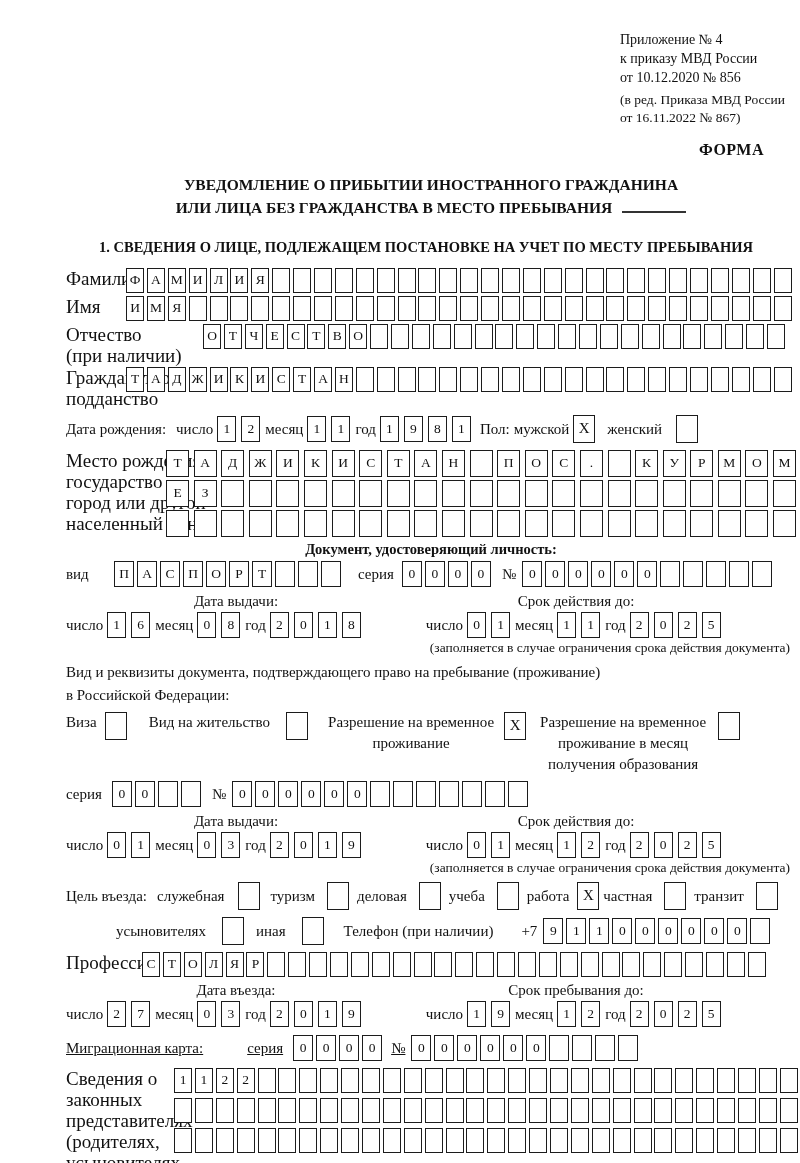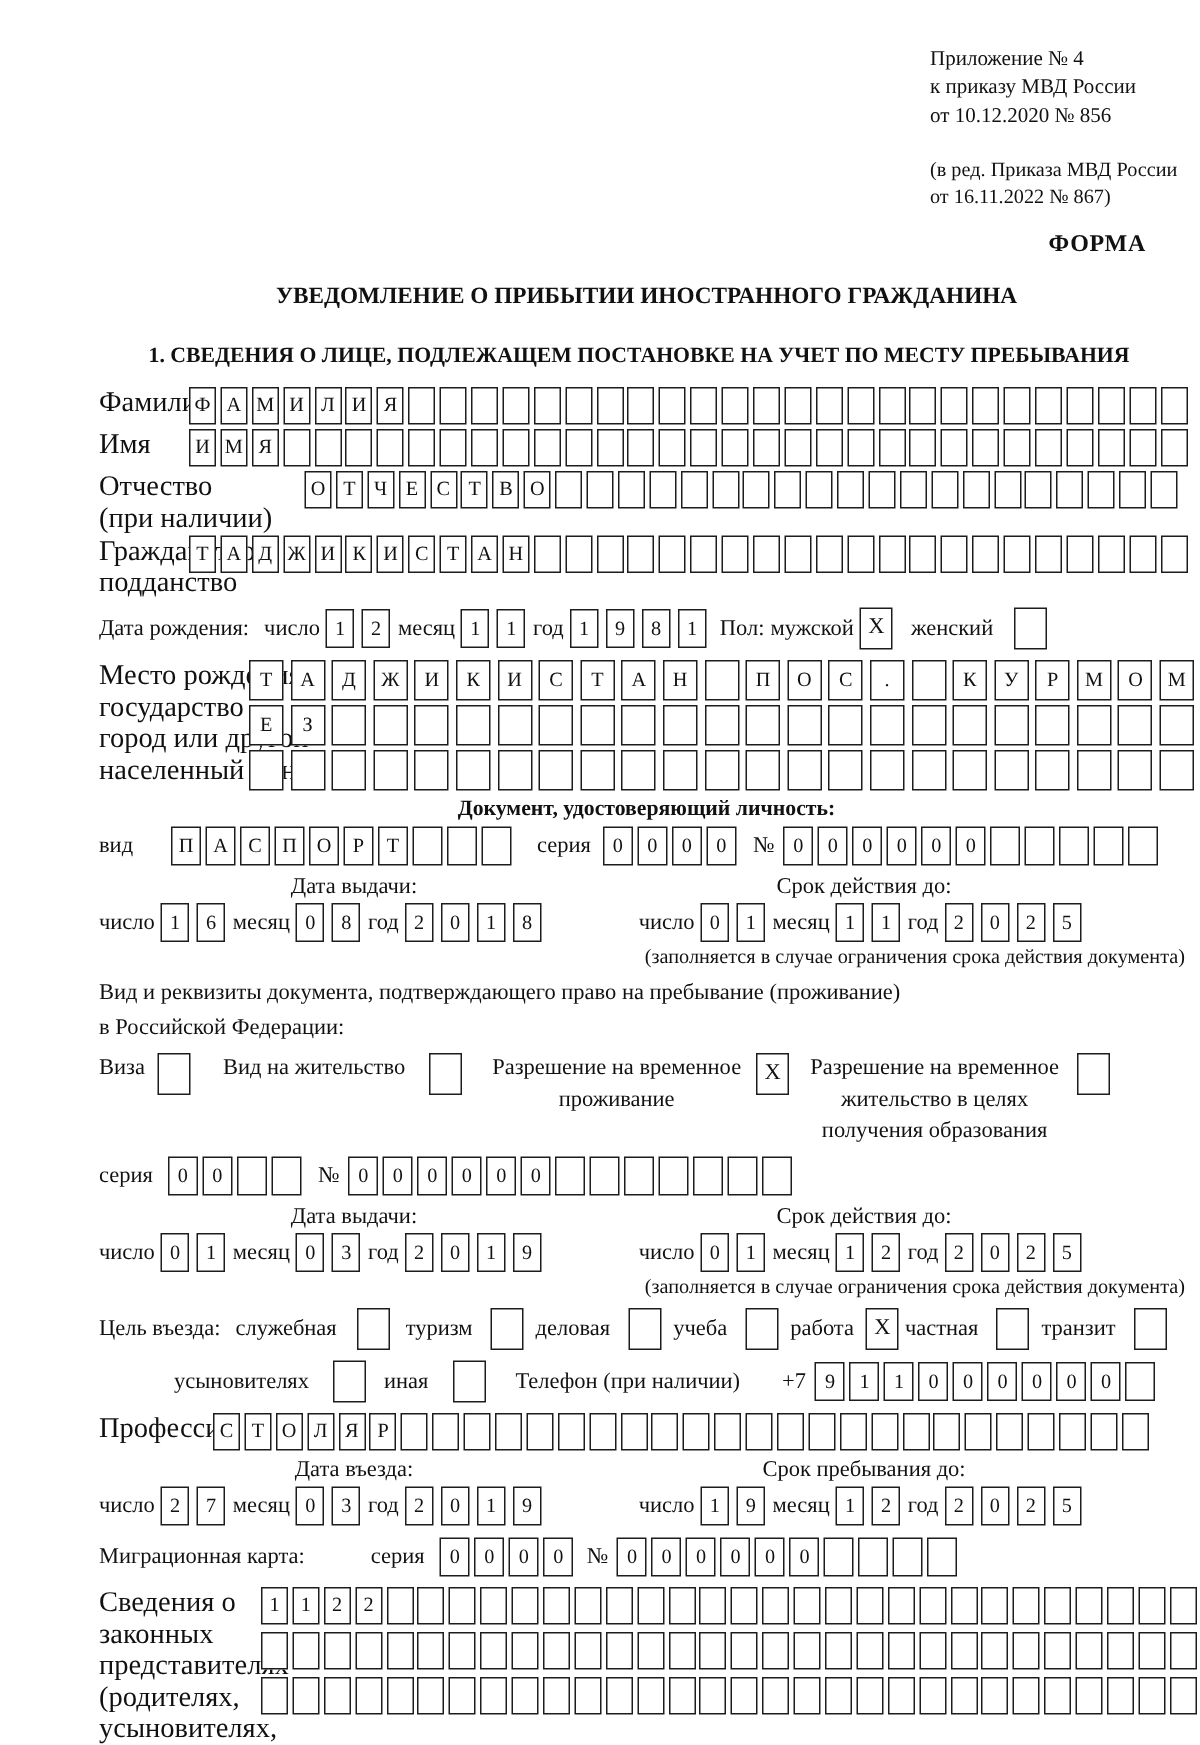--- a/index.html
+++ b/index.html
@@ -1,21 +1,21 @@
 <!DOCTYPE html>
 <html><head>
 <meta charset="utf-8">
 <style>
   html,body{margin:0;padding:0;background:#fff;}
   body{width:800px;height:1163px;font-family:"Liberation Serif","DejaVu Serif",serif;color:#111;overflow:hidden;}
   .page{box-sizing:border-box;width:800px;height:1163px;padding:30px 4px 0 66px;position:relative;}
 
   
   .ref{margin-left:554px;font-size:14px;line-height:19px;}
-  .ref2{margin-left:554px;font-size:13.5px;line-height:18px;margin-top:17px;}
+  .ref2{margin-left:554px;font-size:13.5px;line-height:18px;margin-top:4px;}
   .forma{margin-top:14px;margin-right:32px;text-align:right;font-weight:bold;font-size:16px;letter-spacing:.5px;}
 
   .title{margin-top:14px;text-align:center;font-weight:bold;font-size:15.5px;line-height:23px;}
   .blank{display:inline-block;width:64px;border-bottom:2px solid #333;height:14px;margin-left:10px;}
   .sect{margin-top:20px;font-weight:bold;font-size:14.5px;text-align:center;white-space:nowrap;margin-left:-10px;}
 
   .row{display:flex;align-items:flex-start;margin-top:4px;}
   .lbl{font-size:15px;line-height:20px;flex-shrink:0;}
   .lblcol{flex-shrink:0;font-size:19px;line-height:21px;}
   .boxes{white-space:nowrap;display:inline-block;}
@@ -50,20 +50,21 @@
     <div>от 10.12.2020 № 856</div>
   </div>
   <div class="ref2">
     <div>(в ред. Приказа МВД России</div>
     <div>от 16.11.2022 № 867)</div>
   </div>
   <div class="forma">ФОРМА</div>
 
   <div class="title">
     <div>УВЕДОМЛЕНИЕ О ПРИБЫТИИ ИНОСТРАННОГО ГРАЖДАНИНА</div>
+    <div><span>ИЛИ ЛИЦА БЕЗ ГРАЖДАНСТВА В МЕСТО ПРЕБЫВАНИЯ</span><span class="blank"></span></div>
   </div>
 
   <div class="sect">1. СВЕДЕНИЯ О ЛИЦЕ, ПОДЛЕЖАЩЕМ ПОСТАНОВКЕ НА УЧЕТ ПО МЕСТУ ПРЕБЫВАНИЯ</div>
 
   <div class="row" style="margin-top:12px;">
     <div class="lblcol col60">Фамилия</div>
     <div class="boxes b-letter"><span class="bx">Ф</span><span class="bx">А</span><span class="bx">М</span><span class="bx">И</span><span class="bx">Л</span><span class="bx">И</span><span class="bx">Я</span><span class="bx"></span><span class="bx"></span><span class="bx"></span><span class="bx"></span><span class="bx"></span><span class="bx"></span><span class="bx"></span><span class="bx"></span><span class="bx"></span><span class="bx"></span><span class="bx"></span><span class="bx"></span><span class="bx"></span><span class="bx"></span><span class="bx"></span><span class="bx"></span><span class="bx"></span><span class="bx"></span><span class="bx"></span><span class="bx"></span><span class="bx"></span><span class="bx"></span><span class="bx"></span><span class="bx"></span><span class="bx"></span></div>
   </div>
 
   <div class="row" style="margin-top:3px;">
@@ -156,21 +157,21 @@
     <span class="boxes b-chk b-mini"><span class="bx"></span></span>
     <span class="lbl" style="margin-left:8px;">Вид на жительство</span>
     <span class="boxes b-chk b-mini" style="margin-left:16px;"><span class="bx"></span></span>
     <span class="ctr" style="margin-left:6px;font-size:15px;line-height:21px;">
       <div>Разрешение на временное</div>
       <div>проживание</div>
     </span>
     <span class="boxes b-chk" style="margin-left:10px;"><span class="bx">X</span></span>
     <span class="ctr" style="margin-left:14px;font-size:15px;line-height:21px;">
       <div>Разрешение на временное</div>
-      <div>жительство в целях</div>
+      <div>проживание в месяц</div>
       <div>получения образования</div>
     </span>
     <span class="boxes b-chk" style="margin-left:12px;"><span class="bx"></span></span>
   </div>
 
   <div class="daterow" style="margin-top:6px;">
     <span class="lbl" style="margin-right:10px;">серия</span>
     <span class="boxes b-doc"><span class="bx">0</span><span class="bx">0</span><span class="bx"></span><span class="bx"></span></span>
     <span class="lbl" style="margin:0 6px 0 8px;">№</span>
     <span class="boxes b-doc"><span class="bx">0</span><span class="bx">0</span><span class="bx">0</span><span class="bx">0</span><span class="bx">0</span><span class="bx">0</span><span class="bx"></span><span class="bx"></span><span class="bx"></span><span class="bx"></span><span class="bx"></span><span class="bx"></span><span class="bx"></span></span>
@@ -243,21 +244,21 @@
     <span class="boxes b-date"><span class="bx">2</span><span class="bx">0</span><span class="bx">1</span><span class="bx">9</span></span>
     <span style="width:60px;"></span>
     <span class="lbl">число</span>
     <span class="boxes b-date"><span class="bx">1</span><span class="bx">9</span></span>
     <span class="lbl">месяц</span>
     <span class="boxes b-date"><span class="bx">1</span><span class="bx">2</span></span>
     <span class="lbl">год</span>
     <span class="boxes b-date"><span class="bx">2</span><span class="bx">0</span><span class="bx">2</span><span class="bx">5</span></span>
   </div>
 
-  <div class="daterow" style="margin-top:8px;">
+  <div class="daterow" style="margin-top:8px;text-decoration:underline;">
     <span class="lbl">Миграционная карта:</span>
     <span class="lbl" style="margin:0 10px 0 40px;">серия</span>
     <span class="boxes b-doc"><span class="bx">0</span><span class="bx">0</span><span class="bx">0</span><span class="bx">0</span></span>
     <span class="lbl" style="margin:0 6px;">№</span>
     <span class="boxes b-doc"><span class="bx">0</span><span class="bx">0</span><span class="bx">0</span><span class="bx">0</span><span class="bx">0</span><span class="bx">0</span><span class="bx"></span><span class="bx"></span><span class="bx"></span><span class="bx"></span></span>
   </div>
 
   <div class="row" style="margin-top:7px;">
     <div class="lblcol" style="width:108px;">
       <div>Сведения о</div>

